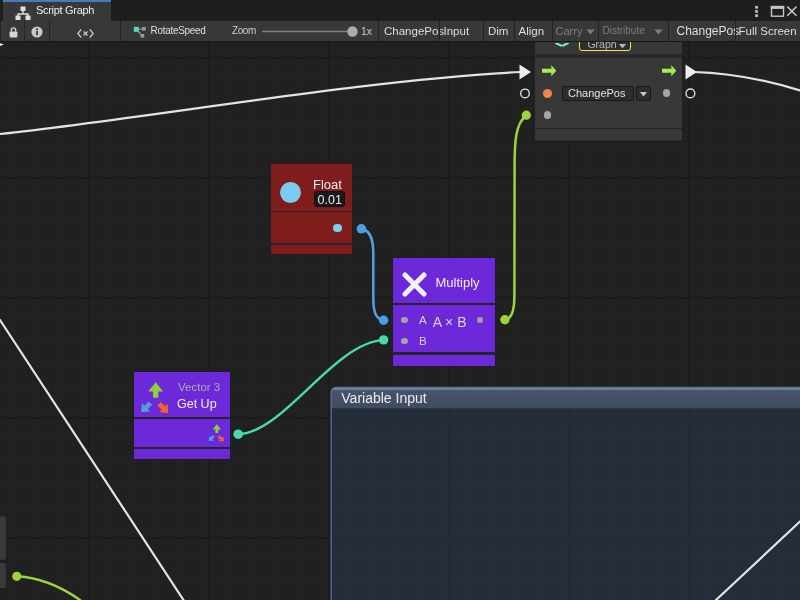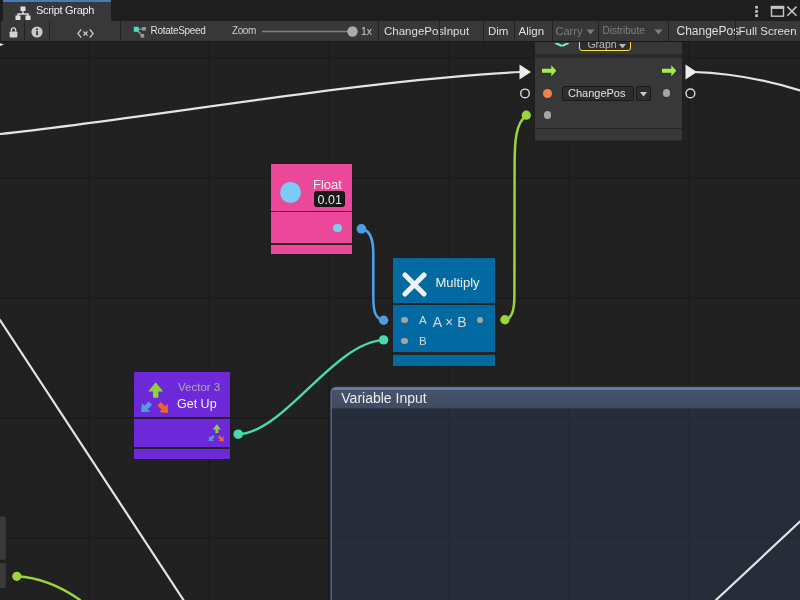--- a/index.html
+++ b/index.html
@@ -123,32 +123,32 @@
   </div>
   <div class="abs" style="left:100.7px;top:48.8px;width:15.5px;height:15.7px;background:#2D2D2D;border:1px solid #191919;border-radius:2px;">
     <svg class="abs" style="left:3.5px;top:5px" width="8" height="5">
           <path d="M0,0 h7 l-3.5,4.5 z" fill="#C8C8C8"></path>
         </svg>
   </div>
   <div class="dot" style="left:127.3px;top:52.4px;width:7.2px;height:7.2px;background:#A5A5A5"></div>
   <div class="dot" style="left:8.6px;top:74.4px;width:7.2px;height:7.2px;background:#A5A5A5"></div>
 </div>
 
-<div class="node" style="left:270.7px;top:164px;width:81.2px;height:90.2px;border:none;box-shadow:0 0 0 1px #1E1E1E;background:#ec4899">
+<div class="node" style="left:270.7px;top:164px;width:81.2px;height:90.2px;border:none;box-shadow:0 0 0 1px #1E1E1E;background:#7f1d1d">
   <div class="abs" style="left:0;top:46.8px;width:100%;height:1.2px;background:#252525"></div>
   <div class="abs" style="left:0;top:78.8px;width:100%;height:2px;background:#252525"></div>
   <div class="dot" style="left:9.6px;top:18.4px;width:20.8px;height:20.8px;background:#7BCCF3"></div>
   <div class="ntxt" style="left:42.3px;top:12.5px;font-size:13px;color:#F0F0F0">Float</div>
   <div class="abs" style="left:42.9px;top:27.3px;width:31.8px;height:16px;background:#191919;border:1px solid #101010;border-radius:2.5px;">
     <div class="ntxt" style="left:3px;top:1px;font-size:12.5px;color:#E8E8E8">0.01</div>
   </div>
   <div class="dot" style="left:62.8px;top:59.8px;width:8.6px;height:8.6px;background:#7BCCF3"></div>
 </div>
 
-<div class="node" style="left:393.4px;top:258.4px;width:101.2px;height:108px;border:none;box-shadow:0 0 0 1px #1E1E1E;background:#0369a1">
+<div class="node" style="left:393.4px;top:258.4px;width:101.2px;height:108px;border:none;box-shadow:0 0 0 1px #1E1E1E;background:#6d28d9">
   <div class="abs" style="left:0;top:45.1px;width:100%;height:1.2px;background:#252525"></div>
   <div class="abs" style="left:0;top:93.9px;width:100%;height:3.1px;background:#252525"></div>
   <svg class="abs" style="left:8.3px;top:13.4px" width="25" height="25" viewBox="0 0 25 25">
     <path d="M3,3 L22,22 M22,3 L3,22" stroke="#F2F2F2" stroke-width="5" stroke-linecap="round"></path>
   </svg>
   <div class="ntxt" style="left:42.1px;top:17px;font-size:13px;color:#F0F0F0">Multiply</div>
   <div class="dot" style="left:7.8px;top:58.2px;width:6.6px;height:6.6px;background:#A5A5A5"></div>
   <div class="ntxt" style="left:25.6px;top:55.6px;font-size:11.5px;color:#D8D8D8">A</div>
   <div class="ntxt" style="right:28.1px;top:55.6px;font-size:14px;color:#D8D8D8">A × B</div>
   <div class="dot" style="left:83.3px;top:58.2px;width:6.6px;height:6.6px;background:#A5A5A5"></div>

